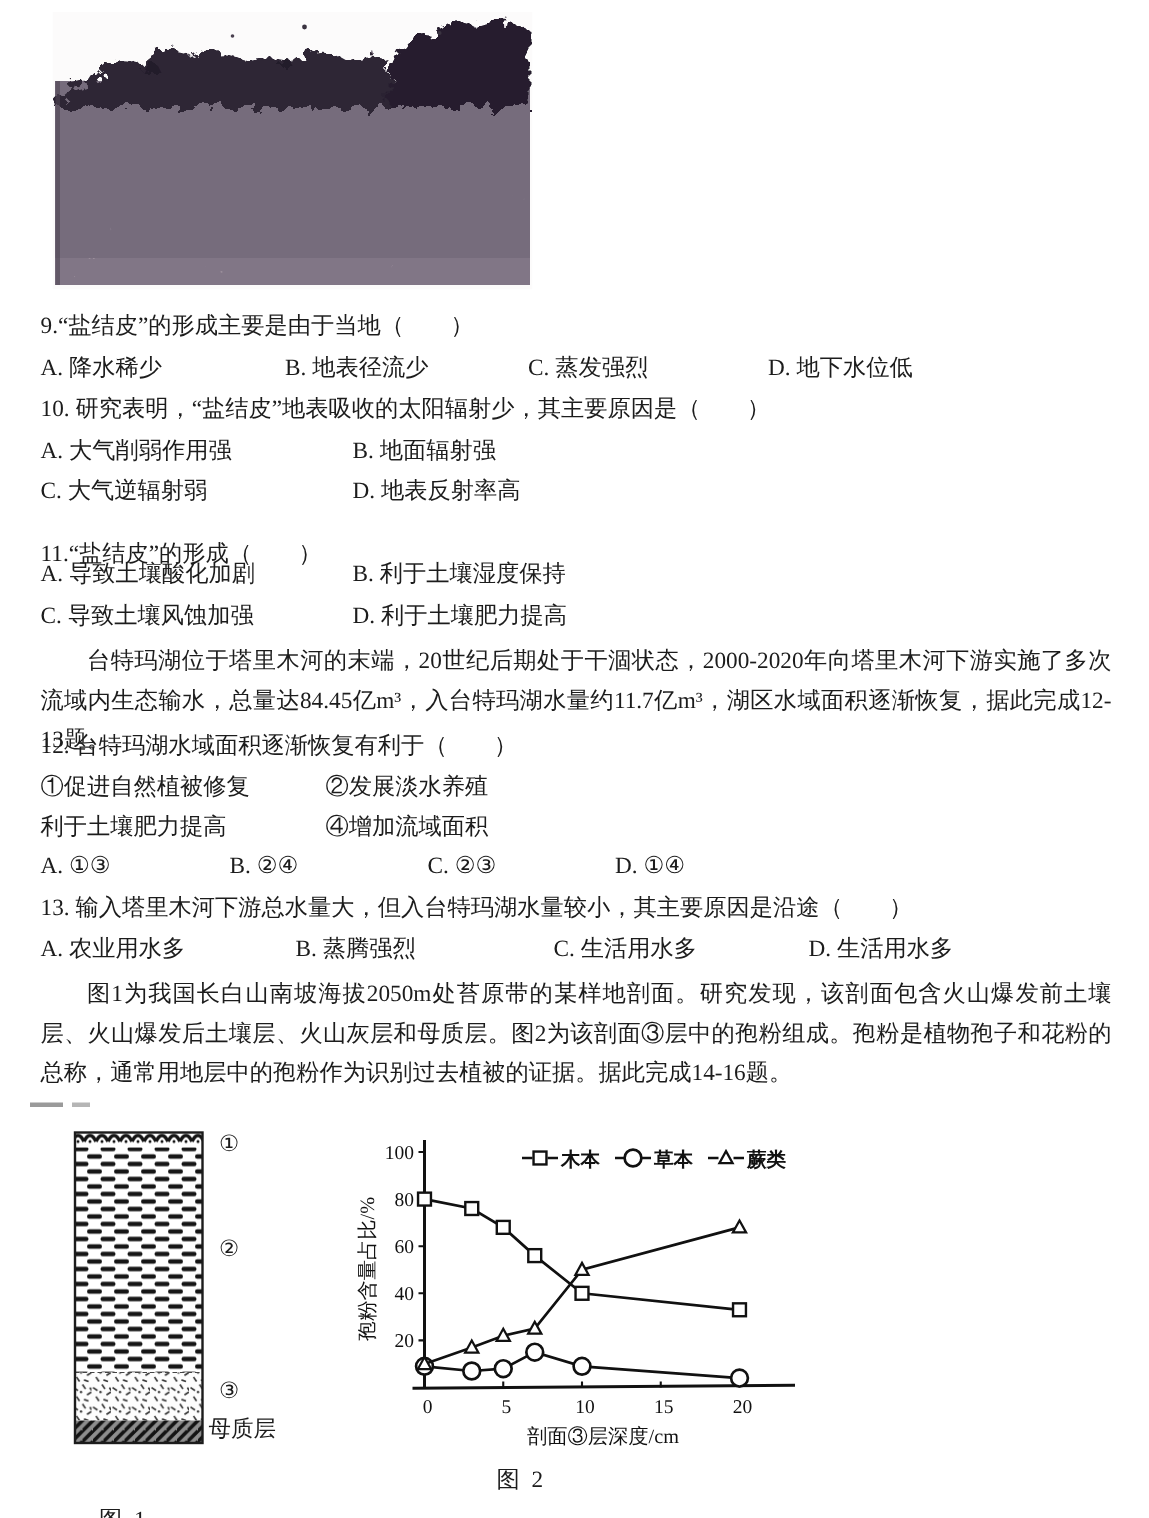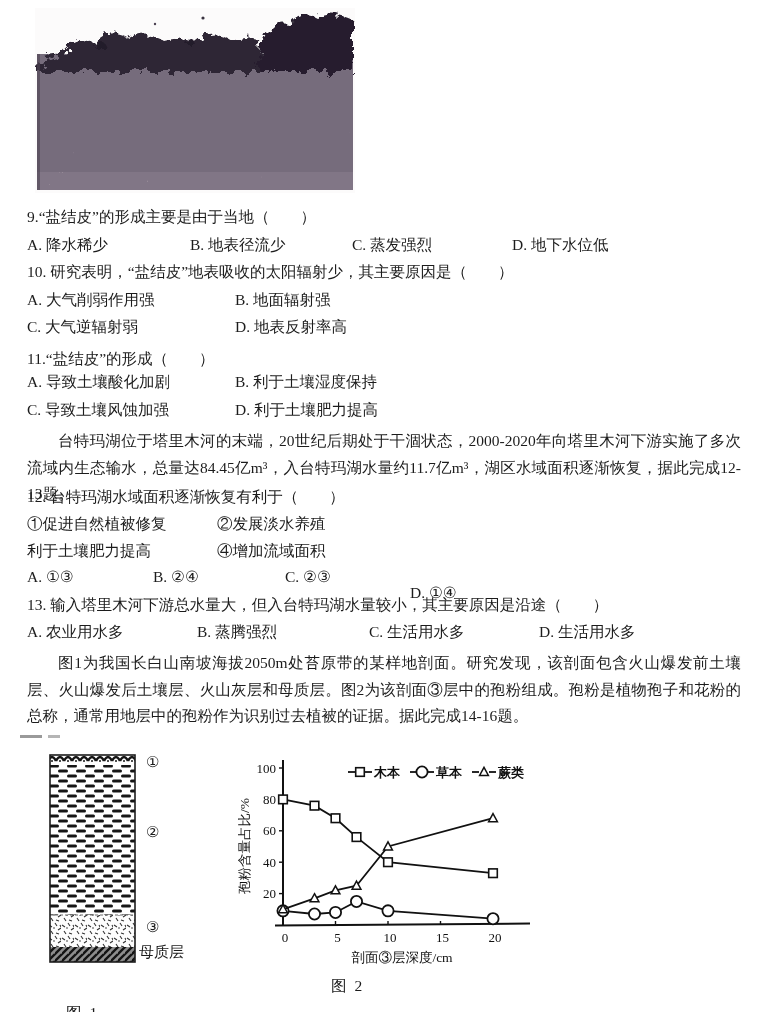--- a/index.html
+++ b/index.html
@@ -9,21 +9,21 @@
     font-family:"Liberation Serif","DejaVu Serif",serif;
     font-size:15.5px;
   }
   .abs{position:absolute;}
   .line{position:absolute;left:27px;right:22px;height:28px;white-space:nowrap;}
   .line span{position:absolute;top:0;white-space:nowrap;}
   .s1{left:0;}
   .r9  .s2{left:163px;} .r9  .s3{left:325px;} .r9  .s4{left:485px;}
   .r2col .s2{left:208px;}
   .ritems .s2{left:190px;}
-  .r12 .s2{left:126px;} .r12 .s3{left:258px;} .r12 .s4{left:383px;margin-top:16px;}
+  .r12 .s2{left:126px;} .r12 .s3{left:258px;} .r12 .s4{left:383px;}
   .r13 .s2{left:170px;} .r13 .s3{left:342px;} .r13 .s4{left:512px;}
   .passage{position:absolute;left:27px;width:714px;line-height:26.5px;
     text-align:justify;text-indent:2em;}
   .figlabel{position:absolute;font-size:15px;}
   .caption{position:absolute;font-size:15.5px;letter-spacing:2px;}
   .tick{font-size:13px;fill:#111;font-family:"Liberation Serif",serif;}
   .alabel{font-size:13.5px;fill:#111;font-family:"Liberation Serif",serif;}
   .ltext{font-size:13px;fill:#111;font-weight:bold;font-family:"Liberation Serif",serif;}
   .artifact{position:absolute;left:20px;top:735px;width:22px;height:0;
     border-top:3px solid #9a9a9a;}
@@ -86,21 +86,21 @@
 </div>
 <div class="line r2col" style="top:290px;">
   <span class="s1">A. 大气削弱作用强</span>
   <span class="s2">B. 地面辐射强</span>
 </div>
 <div class="line r2col" style="top:317px;text-align:center;">
   <span class="s1">C. 大气逆辐射弱</span>
   <span class="s2">D. 地表反射率高</span>
 </div>
 
-<div class="line" style="top:349px;">
+<div class="line" style="top:359px;">
   <span class="s1">11.“盐结皮”的形成（　　）</span>
 </div>
 <div class="line r2col" style="top:372px;">
   <span class="s1">A. 导致土壤酸化加剧</span>
   <span class="s2">B. 利于土壤湿度保持</span>
 </div>
 <div class="line r2col" style="top:400px;">
   <span class="s1">C. 导致土壤风蚀加强</span>
   <span class="s2">D. 利于土壤肥力提高</span>
 </div>

